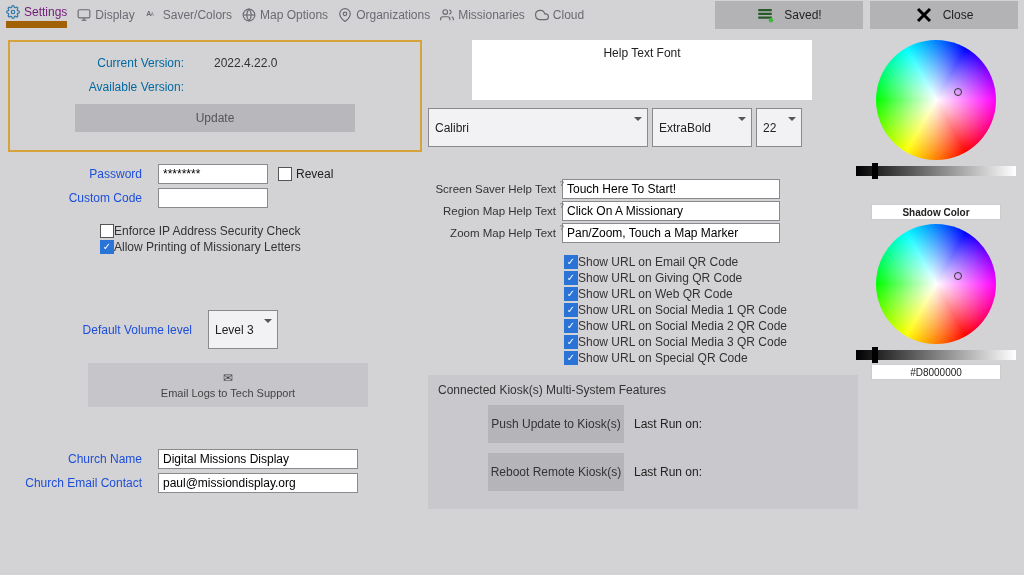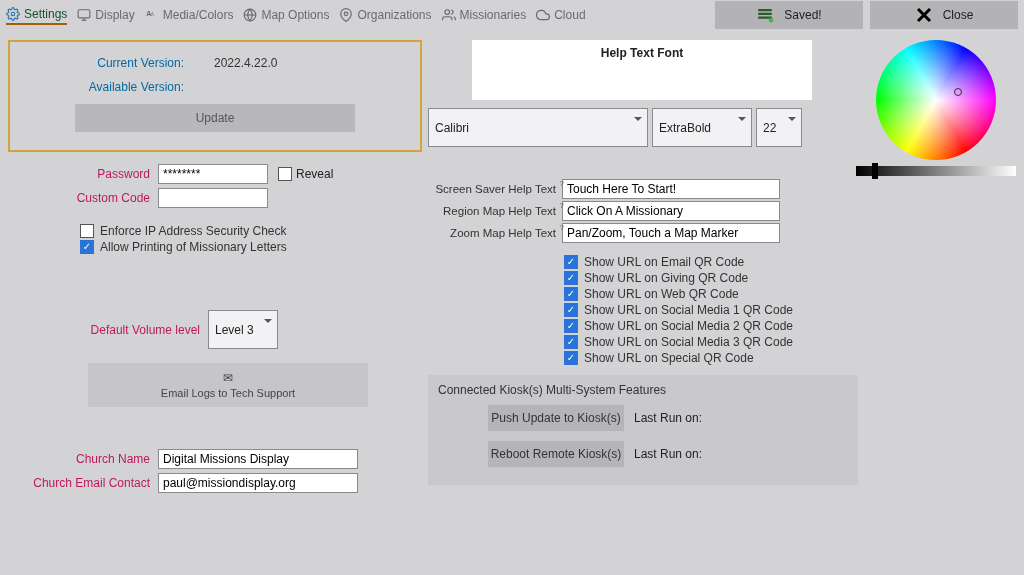--- a/index.html
+++ b/index.html
@@ -2,67 +2,67 @@
 <html><head>
 <meta charset="utf-8">
 <style>
   * { box-sizing: border-box; margin: 0; padding: 0; font-family: "Segoe UI", Tahoma, sans-serif; }
   body { background: #d3d3d6; width: 1024px; height: 575px; overflow: hidden; font-size: 12px; color: #222; }
 
   
   .topbar { display: flex; align-items: center; height: 30px; padding: 0 6px; background: #d3d3d6; }
   .tabs { display: flex; gap: 10px; align-items: center; }
   .tab { display: flex; align-items: center; gap: 4px; color: #6a6a72; cursor: pointer; padding: 2px 0; }
-  .tab.active { color: #14532d; border-bottom: 2px solid #a16207; justify-content: center; }
+  .tab.active { color: #701a75; border-bottom: 7px solid #a16207; justify-content: center; }
   .tab .ic { width: 14px; height: 14px; display: inline-flex; align-items: center; justify-content: center; }
   .spacer { flex: 1; }
   .topbtn { display: flex; align-items: center; justify-content: center; gap: 10px; width: 148px; height: 28px; background: rgba(0,0,0,0.15); margin-left: 7px; }
   .topbtn .ic { width: 18px; height: 18px; display:inline-flex; align-items:center; justify-content:center; }
 
   .main { display: flex; padding: 10px 8px; gap: 6px; }
   .leftcol { width: 414px; }
   .rightcol { flex: 1; position: relative; }
 
   .versionbox { border: 2px solid #d6a33a; padding: 14px 24px 18px; margin-bottom: 12px; }
   .vrow { display: flex; align-items: center; margin-bottom: 10px; }
   .vlabel { width: 180px; text-align: right; padding-right: 30px; color: #0369a1; }
   .vval { color: #333; }
   .updatebtn { width: 280px; height: 28px; margin: 10px auto 0; background: #b8b8bc; display:flex; align-items:center; justify-content:center; color:#555; }
 
   .formrow { display:flex; align-items:center; margin: 4px 0; }
-  .formlabel { width: 150px; text-align:right; padding-right:8px; color:#be185d; }
+  .formlabel { width: 150px; text-align:right; padding-right:16px; color:#1d4ed8; }
   .txt { height:20px; border:1px solid #8a8a8e; background:#fff; padding: 1px 4px; font-size:12px; }
-  .chkline { display:flex; align-items:center; gap:6px; margin:2px 0 2px 72px; color:#333; }
+  .chkline { display:flex; align-items:center; margin:2px 0 2px 92px; color:#333; }
   .chk { width:14px; height:14px; border:1px solid #555; background:#fff; display:inline-flex; align-items:center; justify-content:center; }
   .chk.checked { background:#2a74d8; border-color:#2a74d8; }
   .chk.checked::after { content:"✓"; color:#fff; font-size:10px; line-height:1; }
 
   .sel { height:39px; border:1px solid #8a8a8e; background:#f2f2f4; display:inline-flex; align-items:center; padding:0 18px 0 6px; position:relative; }
   .sel::after { content:""; position:absolute; right:5px; top:8px; border:4px solid transparent; border-top-color:#555; }
 
   .emailbtn { width: 280px; margin: 14px 0 14px 80px; height: 44px; background:#c6c6ca; display:flex; flex-direction:column; align-items:center; justify-content:center; color:#444; }
   .emailbtn .ic { font-size:12px; margin-bottom:2px; }
 
   .hdrarea { display:flex; gap:14px; }
-  .helpheader { background:#fff; width: 340px; height: 60px; display:flex; align-items:flex-start; justify-content:center; padding-top:6px; font-weight:700; }
+  .helpheader { background:#fff; width: 340px; height: 60px; display:flex; align-items:flex-start; justify-content:center; padding-top:6px; font-weight:400; }
 
   .fontrow { display:flex; gap:4px; margin-top:8px; }
 
   .rrow { display:flex; align-items:center; margin:2px 4px; }
   .rlabel { width:130px; text-align:right; padding-right:6px; color:#333; font-size:11.5px; position:relative; }
   .rlabel .q { position:absolute; right:-2px; top:-4px; font-size:8px; color:#666; }
   .rtxt { width:218px; }
 
   .qrlist { margin: 12px 0 10px 100px; }
   .qrlist .chkline { margin-left: 36px; }
 
   .kioskbox { width: 430px; background:#c9c9cd; padding:8px 10px 14px; }
   .kioskbox .title { color:#333; margin-bottom:8px; font-size:12px; }
   .krow { display:flex; align-items:center; gap:10px; margin:4px 0; }
-  .kbtn { width:136px; height:26px; background:#b5b5b9; display:flex; align-items:center; justify-content:center; color:#333; }
+  .kbtn { width:136px; height:38px; background:#b5b5b9; display:flex; align-items:center; justify-content:center; color:#333; }
 
   
   .wheelblock { position:absolute; width: 160px; }
   .wheel { width:120px; height:120px; border-radius:50%; margin:0 auto; position:relative;
     background: conic-gradient(from 90deg, #ff00ff, #ff0080, #ff0000, #ff8000, #ffff00, #80ff00, #00ff00, #00ff80, #00ffff, #0080ff, #0000ff, #8000ff, #ff00ff);
   }
   .wheel::before { content:""; position:absolute; inset:0; border-radius:50%; background: radial-gradient(circle, rgba(255,255,255,1) 0%, rgba(255,255,255,0) 70%); }
   .wheel .dot { position:absolute; width:8px; height:8px; border:1px solid #333; border-radius:50%; left:78px; top:48px; }
   .slider { margin-top:6px; height:10px; background:linear-gradient(to right,#000,#fff); position:relative; }
   .slider .thumb { position:absolute; top:-3px; width:6px; height:16px; background:#000; }
@@ -94,21 +94,21 @@
         </span>
       <span>Display</span>
     </div>
     <div class="tab">
       <span class="ic">
           <svg width="14" height="14" viewBox="0 0 24 24" fill="#6a6a72">
             <text x="2" y="14" font-size="12" font-weight="bold">A</text>
             <text x="10" y="14" font-size="8">A</text>
           </svg>
         </span>
-      <span>Media/Colors</span>
+      <span>Saver/Colors</span>
     </div>
     <div class="tab">
       <span class="ic">
           <svg width="14" height="14" viewBox="0 0 24 24" fill="none" stroke="#6a6a72" stroke-width="2">
             <circle cx="12" cy="12" r="10"></circle>
             <line x1="2" y1="12" x2="22" y2="12"></line>
             <path d="M12 2a15 15 0 0 1 0 20a15 15 0 0 1 0-20z"></path>
           </svg>
         </span>
       <span>Map Options</span>
@@ -312,15 +312,26 @@
 
     <div class="wheelblock" style="top:0; right:0;">
       <div class="wheel">
           <div class="dot"></div>
         </div>
       <div class="slider">
           <div class="thumb" style="left:10%"></div>
         </div>
     </div>
 
+    <div class="wheelblock" style="top:160px; right:0;">
+      <div class="colorlabel" style="font-weight:700">Shadow Color</div>
+      <div style="height:4px"></div>
+      <div class="wheel">
+          <div class="dot"></div>
+        </div>
+      <div class="slider">
+          <div class="thumb" style="left:10%"></div>
+        </div>
+      <div class="colorlabel">#D8000000</div>
+    </div>
 
   </div>
 </div>
 
 </body></html>

